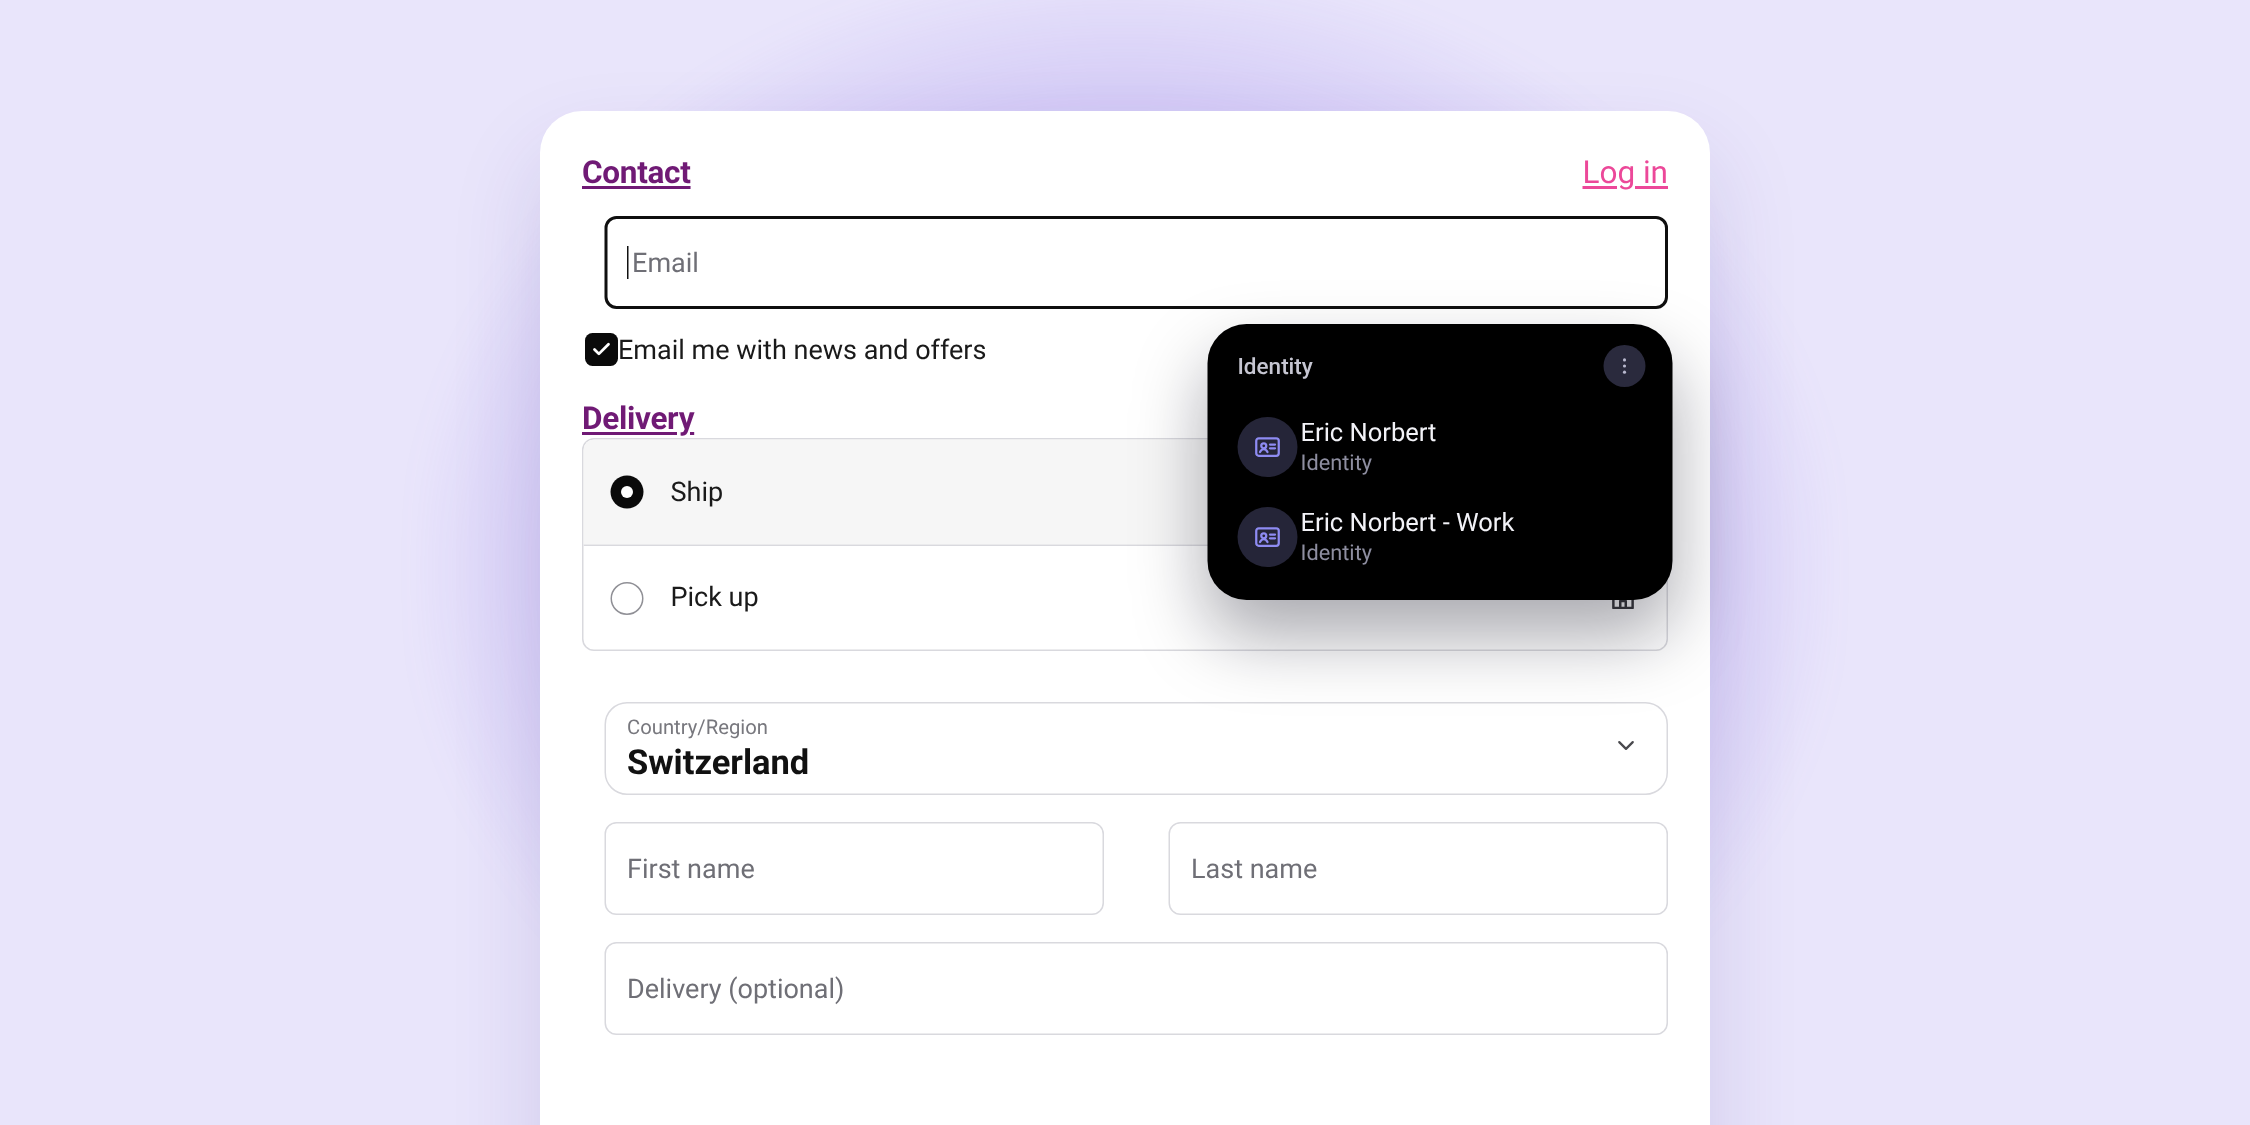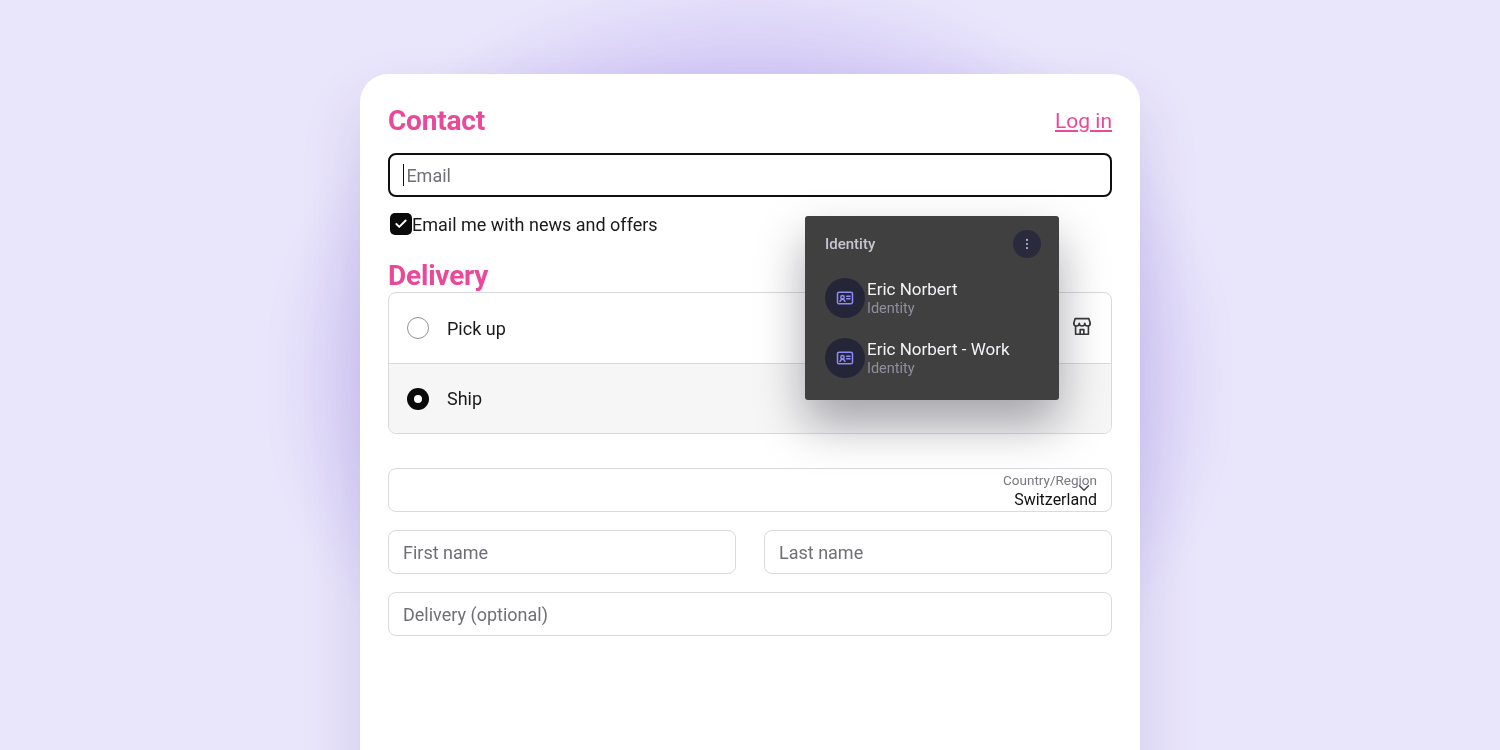--- a/index.html
+++ b/index.html
@@ -33,41 +33,43 @@
     padding: 30px 28px 0 28px;
   }
 
   .section-header {
     display: flex;
     justify-content: space-between;
     align-items: center;
     margin-bottom: 16px;
   }
   .h1 {
-    font-size: 28px;
+    font-size: 21px;
     font-weight: 700;
-    color: #ec4899;
+    color: #701a75;
     letter-spacing: -0.2px;
+    text-decoration: underline;
   }
   .login {
     font-size: 21px;
     color: #ec4899;
     text-decoration: underline;
     cursor: pointer;
   }
 
   .field {
     position: relative;
     border: 1px solid #d9d9de;
     border-radius: 8px;
-    height: 44px;
+    height: 62px;
     display: flex;
     align-items: center;
     padding: 0 14px;
     background: #fff;
+    margin-left: 15px;
   }
   .field.focused {
     border: 2px solid #0f0f0f;
   }
   .field .placeholder {
     color: #6f6f76;
     font-size: 18px;
   }
   .caret {
     display: inline-block;
@@ -140,43 +142,43 @@
     width: 22px; height: 22px; border-radius: 50%;
     border: 1.5px solid #909096;
     display: flex; align-items: center; justify-content: center;
   }
   .radio.sel { border: none; background: #0a0a0a; }
   .radio.sel::after { content: ""; width: 8px; height: 8px; border-radius: 50%; background: #fff; }
   .radio-label { font-size: 18px; color: #1a1a1a; }
   .store-icon { position: absolute; right: 18px; top: 50%; transform: translateY(-50%); color: #3a3a3e; }
   .store-icon svg { width: 22px; height: 22px; }
 
-  .field.select { flex-direction: column; align-items: flex-end; justify-content: center; padding: 10px 14px; }
+  .field.select { flex-direction: column; align-items: flex-start; justify-content: center; padding: 10px 14px; border-radius: 15px; }
   .field.select .mini { font-size: 13.5px; color: #78787e; margin-bottom: 2px; }
-  .field.select .val { font-size: 16px; color: #111; }
+  .field.select .val { font-size: 23px; color: #111; font-weight: bold; }
   .chevron {
     position: absolute; right: 18px; top: 50%; transform: translateY(-50%);
     color: #4a4a4e;
   }
   .chevron svg { width: 18px; height: 18px; }
 
   .row2 {
     display: flex; gap: 28px; margin-top: 18px;
   }
   .row2 .field { flex: 1; }
   .mt { margin-top: 18px; }
 
   
   .dropdown {
     position: absolute;
     left: 805px;
     top: 216px;
-    width: 254px;
-    background: #404040;
-    border-radius: 3px;
+    width: 310px;
+    background: #000000;
+    border-radius: 26px;
     padding: 14px 12px 12px 12px;
     color: #e9e9ef;
     box-shadow: 0 24px 48px rgba(10,10,25,0.35);
   }
   .dd-head {
     display: flex; justify-content: space-between; align-items: center;
     padding: 0 6px 10px 8px;
   }
   .dd-title { font-size: 15px; color: #c6c6d2; font-weight: 500; }
   .dd-more {
@@ -234,36 +236,36 @@
       <svg viewBox="0 0 24 24" fill="none" stroke="currentColor" stroke-width="3.2" stroke-linecap="round" stroke-linejoin="round">
           <polyline points="20 6 9 17 4 12"></polyline>
         </svg>
     </span>
     <span class="chk-label">Email me with news and offers</span>
   </div>
 
   <div class="h1" style="">Delivery</div>
 
   <div class="radio-group">
+    <div class="radio-row sel">
+      <span class="radio sel"></span>
+      <span class="radio-label">Ship</span>
+    </div>
     <div class="radio-row">
       <span class="radio"></span>
       <span class="radio-label">Pick up</span>
       <span class="store-icon">
         <svg viewBox="0 0 24 24" fill="none" stroke="currentColor" stroke-width="1.8" stroke-linecap="round" stroke-linejoin="round">
           <path d="M3 9l1.5-5h15L21 9"></path>
           <path d="M3 9a3 3 0 0 0 6 0 3 3 0 0 0 6 0 3 3 0 0 0 6 0"></path>
           <path d="M5 12v9h14v-9"></path>
           <path d="M10 21v-5h4v5"></path>
         </svg>
       </span>
     </div>
-    <div class="radio-row sel">
-      <span class="radio sel"></span>
-      <span class="radio-label">Ship</span>
-    </div>
   </div>
 
   <div class="field select">
     <span class="mini">Country/Region</span>
     <span class="val">Switzerland</span>
     <span class="chevron">
       <svg viewBox="0 0 24 24" fill="none" stroke="currentColor" stroke-width="2" stroke-linecap="round" stroke-linejoin="round">
           <polyline points="6 9 12 15 18 9"></polyline>
         </svg>
     </span>

